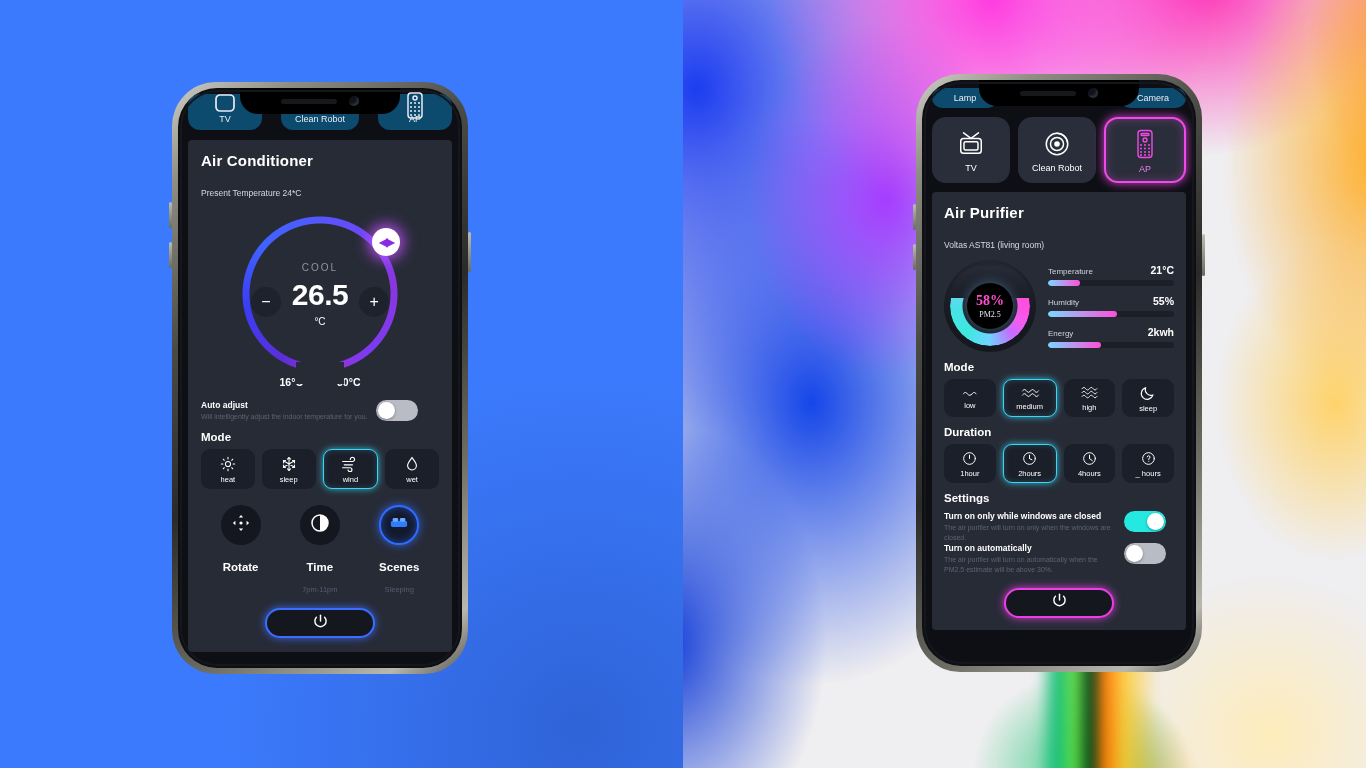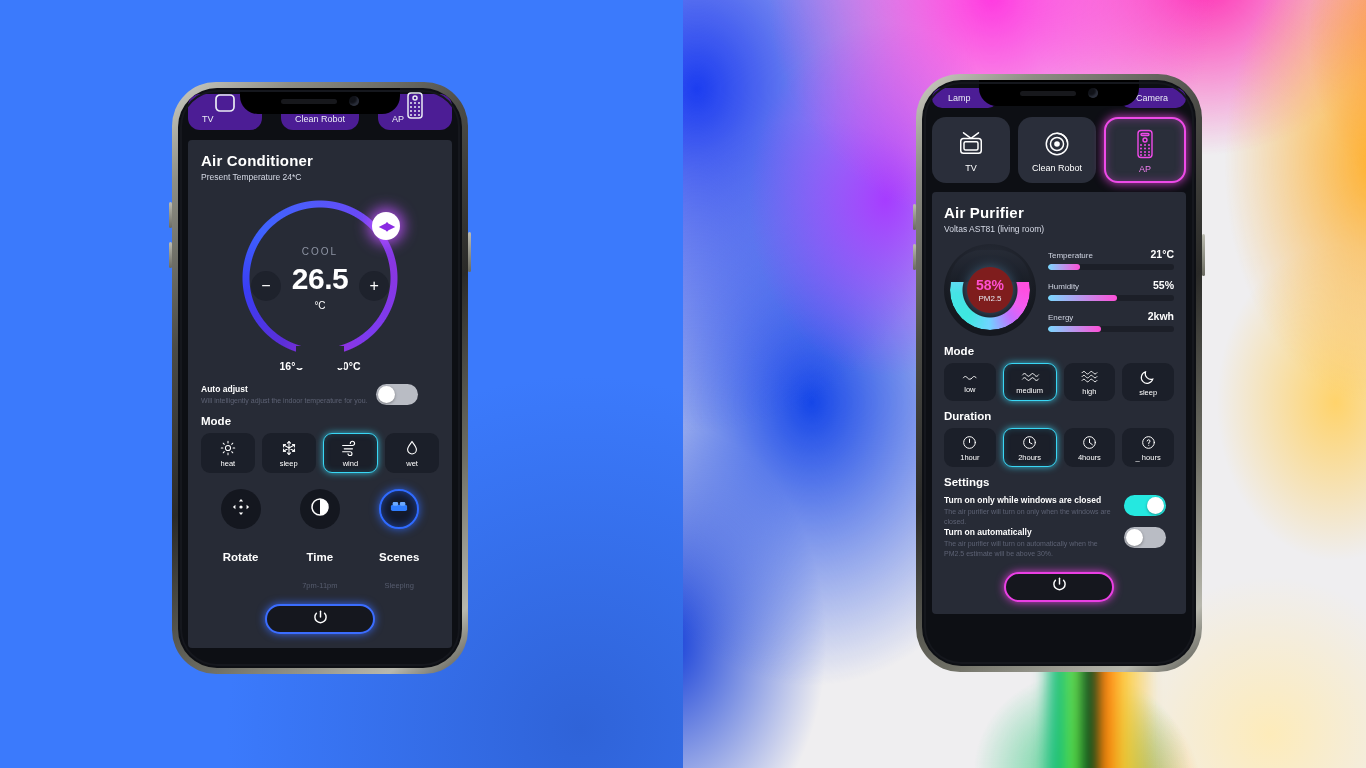--- a/index.html
+++ b/index.html
@@ -93,22 +93,22 @@
   #phone-right { left: 916px; top: 74px; width: 286px; height: 598px; }
 
   
   .app { position: absolute; inset: 0; padding: 0 10px; }
 
   .tabrow {
     display: flex; justify-content: space-between; align-items: flex-start;
     padding-top: 6px; position: relative; z-index: 10;
   }
   .tab-pill {
-    background: #4c1d95; border-radius: 12px;
-    font-size: 9px; color: #e9ecf4; 
+    background: #0c4a6e; border-radius: 12px;
+    font-size: 9px; color: #e9ecf4; text-align: center;
     padding: 20px 14px 6px;
     min-width: 74px;
   }
 
   .card {
     background: #272b36; border-radius: 4px; padding: 12px 13px 14px;
     margin-top: 10px; position: relative; z-index: 5;
   }
 
   .dev-grid { display: flex; gap: 8px; }
@@ -118,21 +118,21 @@
     gap: 5px; padding: 10px 4px 7px; color: #fff; font-size: 9px;
   }
   .dev-card.active-magenta {
     border: 2px solid #ef4ae8;
     box-shadow: 0 0 10px 1px rgba(239,74,232,.75), inset 0 0 8px rgba(239,74,232,.35);
     color: #f07ef0;
   }
   .dev-card svg { display: block; }
 
   .title { font-size: 15px; font-weight: bold; color: #fff; letter-spacing: .2px; }
-  .subtitle { font-size: 8.5px; color: #d6dae6; margin-top: 3px; }
+  .subtitle { font-size: 8.5px; color: #d6dae6; margin-top: 19px; }
   .section-h { font-size: 11.5px; font-weight: bold; color: #fff; margin: 9px 0 6px; }
 
   
   .dial-wrap { position: relative; width: 168px; height: 168px; margin: 12px auto 2px; }
   .dial-ring {
     position: absolute; inset: 0; border-radius: 50%;
     background: conic-gradient(from 140deg,
       #7c3bf0 0deg, #9b2fd8 38deg, #5b2fd8 70deg,
       #3a3df5 120deg, #3f63ff 170deg, #4e5bfb 210deg,
       #6b48f6 255deg, #8a36e0 300deg, #7c3bf0 360deg);
@@ -192,21 +192,21 @@
     gap: 3px; padding: 6px 2px 4px; color: #fff; font-size: 7.5px;
   }
   .tile.sel-cyan {
     border: 1.5px solid #39d7f5;
     box-shadow: 0 0 7px rgba(57,215,245,.8), inset 0 0 6px rgba(57,215,245,.22);
   }
   .tile svg { display: block; }
 
   
   .actions { display: flex; justify-content: space-around; margin-top: 16px; }
-  .action { display: flex; flex-direction: column; align-items: center; gap: 22px; }
+  .action { display: flex; flex-direction: column; align-items: center; gap: 16px; }
   .action-circ {
     width: 40px; height: 40px; border-radius: 50%; background: #14171f;
     display: flex; align-items: center; justify-content: center;
   }
   .action-circ.glow-blue {
     border: 2px solid #2f6bff;
     box-shadow: 0 0 10px rgba(47,107,255,.85), inset 0 0 8px rgba(47,107,255,.5);
     background: #131a2c;
   }
   .action-label { font-size: 11.5px; font-weight: bold; color: #fff; }
@@ -238,23 +238,23 @@
             mask: radial-gradient(circle, transparent 0, transparent 27px, #000 28px);
     filter: blur(.3px);
   }
   .donut-cap {
     position: absolute; left: 6px; right: 6px; top: 6px; height: 32px;
     background: linear-gradient(180deg,#262b36,#1a1e27);
     border-radius: 46px 46px 0 0;
   }
   .donut-hole {
     position: absolute; inset: 23px; border-radius: 50%;
-    background: #7f1d1d;
+    background: #000000;
     box-shadow: 0 0 12px rgba(120,200,255,.35);
-    display: flex; flex-direction: column; align-items: center; justify-content: center;
+    display: flex; flex-direction: column; align-items: center; justify-content: center; font-family: Liberation Serif, serif;
   }
   .donut-val { font-size: 14px; font-weight: bold; color: #ff4fd0; }
   .donut-cap-label { font-size: 8px; color: #e4e7ef; margin-top: 1px; }
 
   .bars { flex: 1; display: flex; flex-direction: column; gap: 9px; }
   .bar-block { }
   .bar-head { display: flex; justify-content: space-between; align-items: baseline; }
   .bar-name { font-size: 8px; color: #ced3e0; }
   .bar-val { font-size: 10.5px; font-weight: bold; color: #fff; }
   .bar-track { height: 6px; border-radius: 4px; background: #1c1f28; margin-top: 4px; overflow: hidden; }

